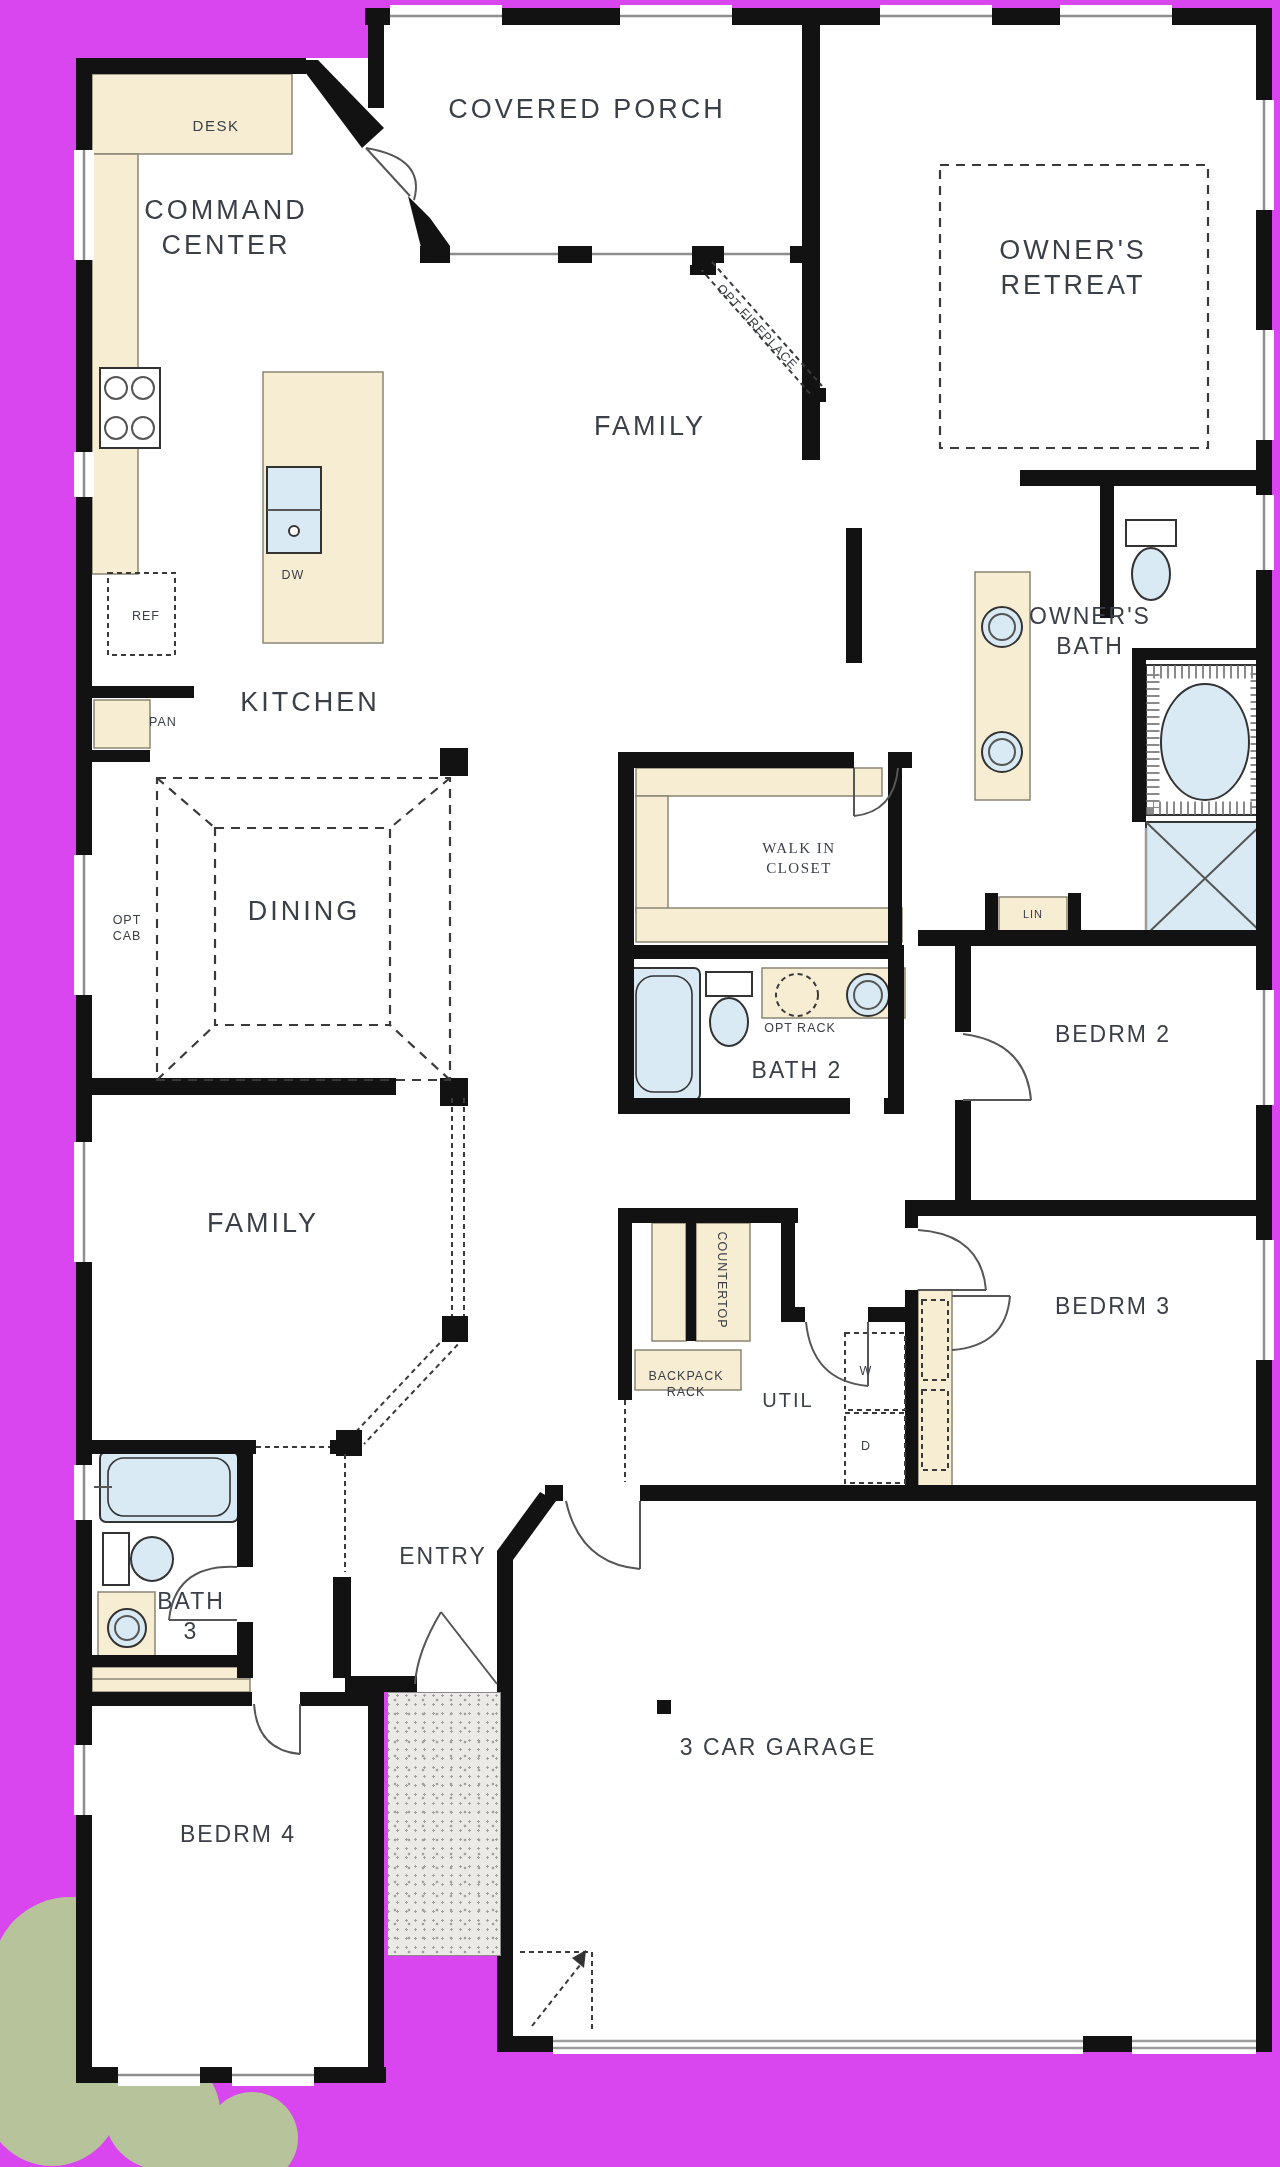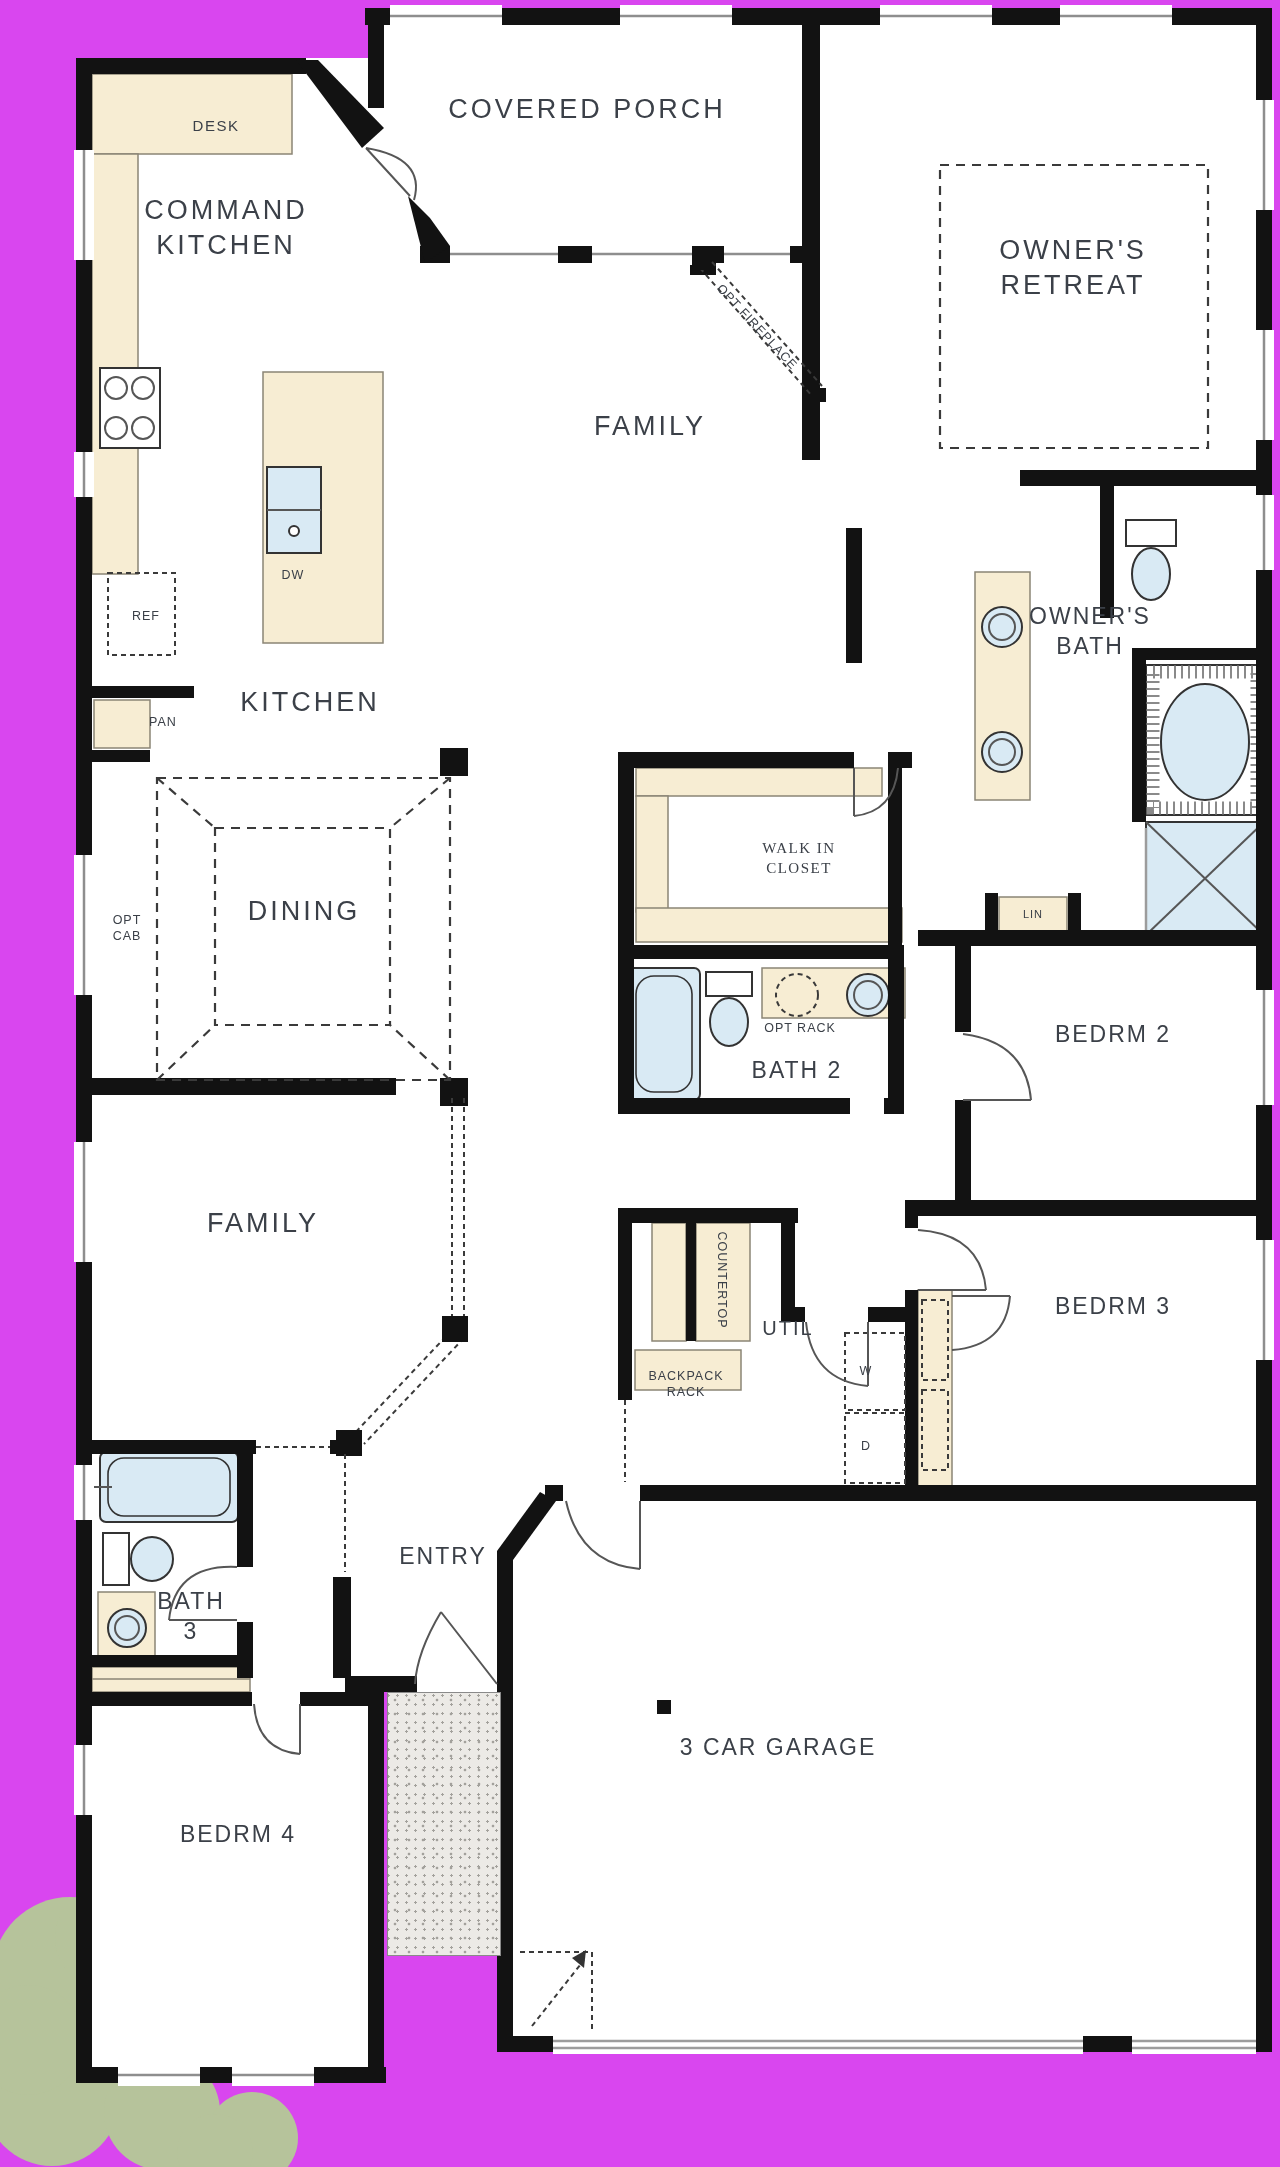--- a/index.html
+++ b/index.html
@@ -304,21 +304,21 @@
     <path d="M952 1296 L1010 1296 M1010 1296 Q1006 1346 952 1350"></path>
     <path d="M300 1704 L300 1754 M300 1754 Q257 1750 254 1704"></path>
     <line x1="1146" y1="828" x2="1146" y2="930" class="gline"></line>
   </g>
 </svg>
 
 <div class="stipple" style="left:387px;top:1692px;width:112px;height:262px;"></div>
 
 <div class="lbl md" style="left:216px;top:126px;">DESK</div>
 <div class="lbl xl" style="left:226px;top:228px;">COMMAND
-KITCHEN</div>
+CENTER</div>
 <div class="lbl xl" style="left:587px;top:110px;">COVERED PORCH</div>
 <div class="lbl xl" style="left:1073px;top:268px;">OWNER'S
 RETREAT</div>
 <div class="lbl sm r47" style="left:757px;top:327px;">OPT FIREPLACE</div>
 <div class="lbl xl" style="left:650px;top:427px;">FAMILY</div>
 <div class="lbl xl" style="left:310px;top:703px;">KITCHEN</div>
 <div class="lbl sm" style="left:293px;top:575px;">DW</div>
 <div class="lbl sm" style="left:146px;top:616px;">REF</div>
 <div class="lbl sm" style="left:163px;top:722px;">PAN</div>
 <div class="lbl sm" style="left:127px;top:928px;">OPT
@@ -330,21 +330,21 @@
 BATH</div>
 <div class="lbl xs" style="left:1033px;top:914px;">LIN</div>
 <div class="lbl sm" style="left:800px;top:1028px;">OPT RACK</div>
 <div class="lbl lg" style="left:797px;top:1071px;">BATH 2</div>
 <div class="lbl lg" style="left:1113px;top:1035px;">BEDRM 2</div>
 <div class="lbl lg" style="left:1113px;top:1307px;">BEDRM 3</div>
 <div class="lbl xl" style="left:263px;top:1224px;">FAMILY</div>
 <div class="lbl sm r90" style="left:722px;top:1280px;">COUNTERTOP</div>
 <div class="lbl sm" style="left:686px;top:1384px;">BACKPACK
 RACK</div>
-<div class="lbl mdl" style="left:788px;top:1328px;">UTIL</div>
+<div class="lbl mdl" style="left:788px;top:1400px;">UTIL</div>
 <div class="lbl sm" style="left:866px;top:1371px;">W</div>
 <div class="lbl sm" style="left:866px;top:1446px;">D</div>
 <div class="lbl lg" style="left:443px;top:1557px;">ENTRY</div>
 <div class="lbl lg" style="left:191px;top:1617px;">BATH
 3</div>
 <div class="lbl lg" style="left:238px;top:1835px;">BEDRM 4</div>
 <div class="lbl lg" style="left:778px;top:1748px;">3 CAR GARAGE</div>
 
 </div>
 

